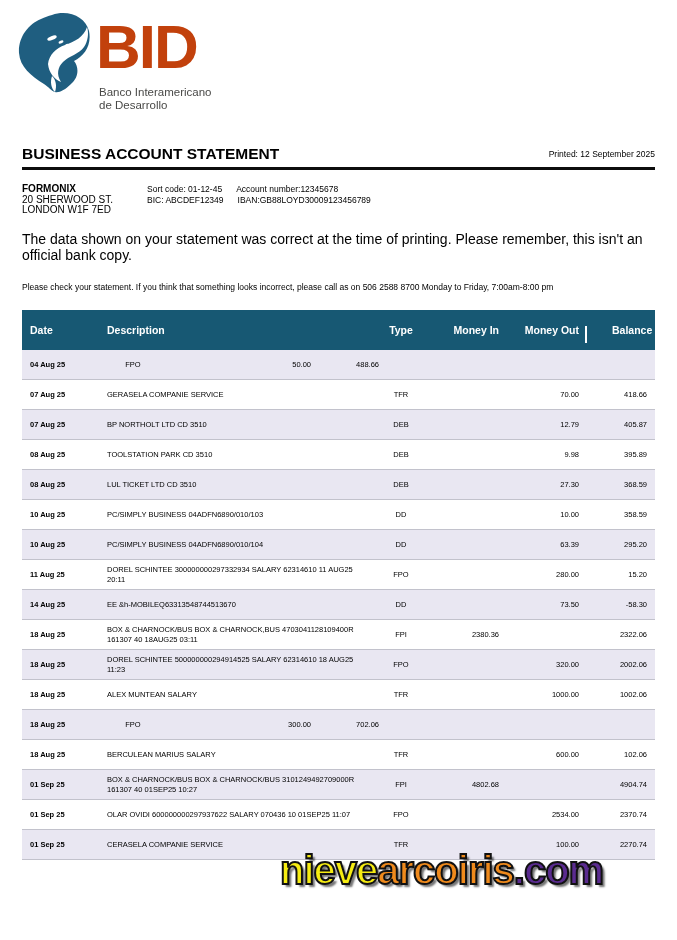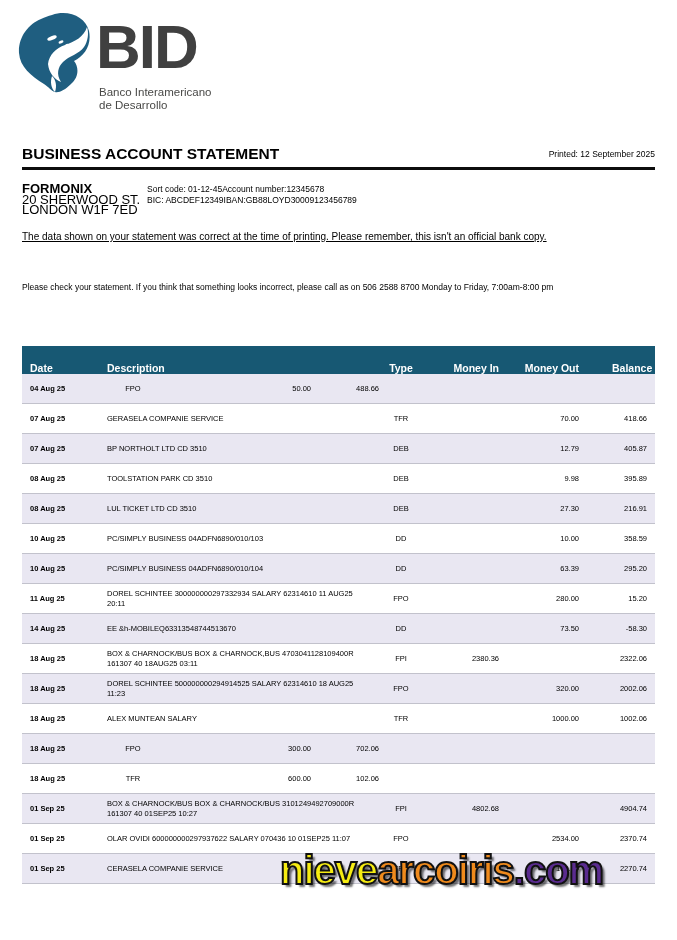--- a/index.html
+++ b/index.html
@@ -7,45 +7,45 @@
   body {
     width:677px; height:940px; position:relative; overflow:hidden;
     font-family:"Liberation Sans", sans-serif; color:#000;
   }
   .page { position:absolute; inset:0; background:#fff; }
 
   
   .logo-icon { position:absolute; left:16px; top:12px; width:76px; height:82px; }
   .logo-wordmark {
     position:absolute; left:96px; top:16px; font-size:62px; line-height:1;
-    font-weight:800; letter-spacing:-2px; color:#404040;
+    font-weight:800; letter-spacing:-2px; color:#c2410c;
   }
   .logo-subtitle {
     position:absolute; left:99px; top:86px; font-size:11.5px; line-height:13px;
     color:#494947; font-weight:500;
   }
 
   
   .doc-title { position:absolute; left:22px; top:145px; font-size:15.5px; font-weight:bold; }
   .printed { position:absolute; right:22px; top:149px; font-size:8.5px; }
   .title-rule { position:absolute; left:22px; top:167px; width:633px; height:3px; background:#0d0d0d; }
 
-  .addr-block { position:absolute; left:22px; top:184px; font-size:13px; line-height:10.5px; }
+  .addr-block { position:absolute; left:22px; top:184px; font-size:10px; line-height:10.5px; }
   .addr-block .name { font-weight:bold; }
   .acct-block { position:absolute; left:147px; top:184px; font-size:8.5px; line-height:10.5px; }
-  .acct-row { display:flex; }
-
-  .disclaimer { position:absolute; left:22px; top:231px; font-size:10px;text-decoration:underline; }
+  .acct-row { display:flex; gap:14px; }
+
+  .disclaimer { position:absolute; left:22px; top:231px; font-size:14px; }
   .check-note { position:absolute; left:22px; top:282px; font-size:8.5px; }
 
   
   .tbl { position:absolute; left:22px; top:310px; width:633px; }
   .thead {
-    display:flex; align-items:flex-end; height:28px; background:#175873;
-    color:#fff; font-weight:bold; font-size:10.5px;margin-top:36px;
+    display:flex; align-items:center; height:40px; background:#175873;
+    color:#fff; font-weight:bold; font-size:10.5px;
   }
   .row { display:flex; align-items:center; min-height:30px; border-bottom:1px solid #c2c2cc; background:#fff; }
   .row.alt { background:#e9e7f2; }
   .c-date  { width:85px;  padding-left:8px; flex:none; }
   .c-desc  { width:268px; padding-right:18px; flex:none; }
   .c-type  { width:52px;  text-align:center; flex:none; }
   .c-min   { width:72px;  text-align:right; flex:none; }
   .c-mout  { width:80px;  text-align:right; flex:none;padding-left:20px; }
   .c-bal   { width:76px;  text-align:right; padding-right:8px; flex:none;padding-left:33px; }
   .row { font-size:7.5px; line-height:9.5px; padding-top:5px; padding-bottom:5px; }
@@ -145,21 +145,21 @@
           <div class="c-min"></div>
           <div class="c-mout">9.98</div>
           <div class="c-bal">395.89</div>
         </div>
         <div class="row alt">
           <div class="c-date">08 Aug 25</div>
           <div class="c-desc">LUL TICKET LTD CD 3510</div>
           <div class="c-type">DEB</div>
           <div class="c-min"></div>
           <div class="c-mout">27.30</div>
-          <div class="c-bal">216.91</div>
+          <div class="c-bal">368.59</div>
         </div>
         <div class="row">
           <div class="c-date">10 Aug 25</div>
           <div class="c-desc">PC/SIMPLY BUSINESS 04ADFN6890/010/103</div>
           <div class="c-type">DD</div>
           <div class="c-min"></div>
           <div class="c-mout">10.00</div>
           <div class="c-bal">358.59</div>
         </div>
         <div class="row alt">
@@ -212,20 +212,21 @@
         </div>
         <div class="row alt">
           <div class="c-date">18 Aug 25</div>
           <div class="c-type">FPO</div>
           <div class="c-min"></div>
           <div class="c-mout">300.00</div>
           <div class="c-bal">702.06</div>
         </div>
         <div class="row">
           <div class="c-date">18 Aug 25</div>
+          <div class="c-desc">BERCULEAN MARIUS SALARY</div>
           <div class="c-type">TFR</div>
           <div class="c-min"></div>
           <div class="c-mout">600.00</div>
           <div class="c-bal">102.06</div>
         </div>
         <div class="row alt">
           <div class="c-date">01 Sep 25</div>
           <div class="c-desc">BOX &amp; CHARNOCK/BUS BOX &amp; CHARNOCK/BUS 3101249492709000R 161307 40 01SEP25 10:27</div>
           <div class="c-type">FPI</div>
           <div class="c-min">4802.68</div>

